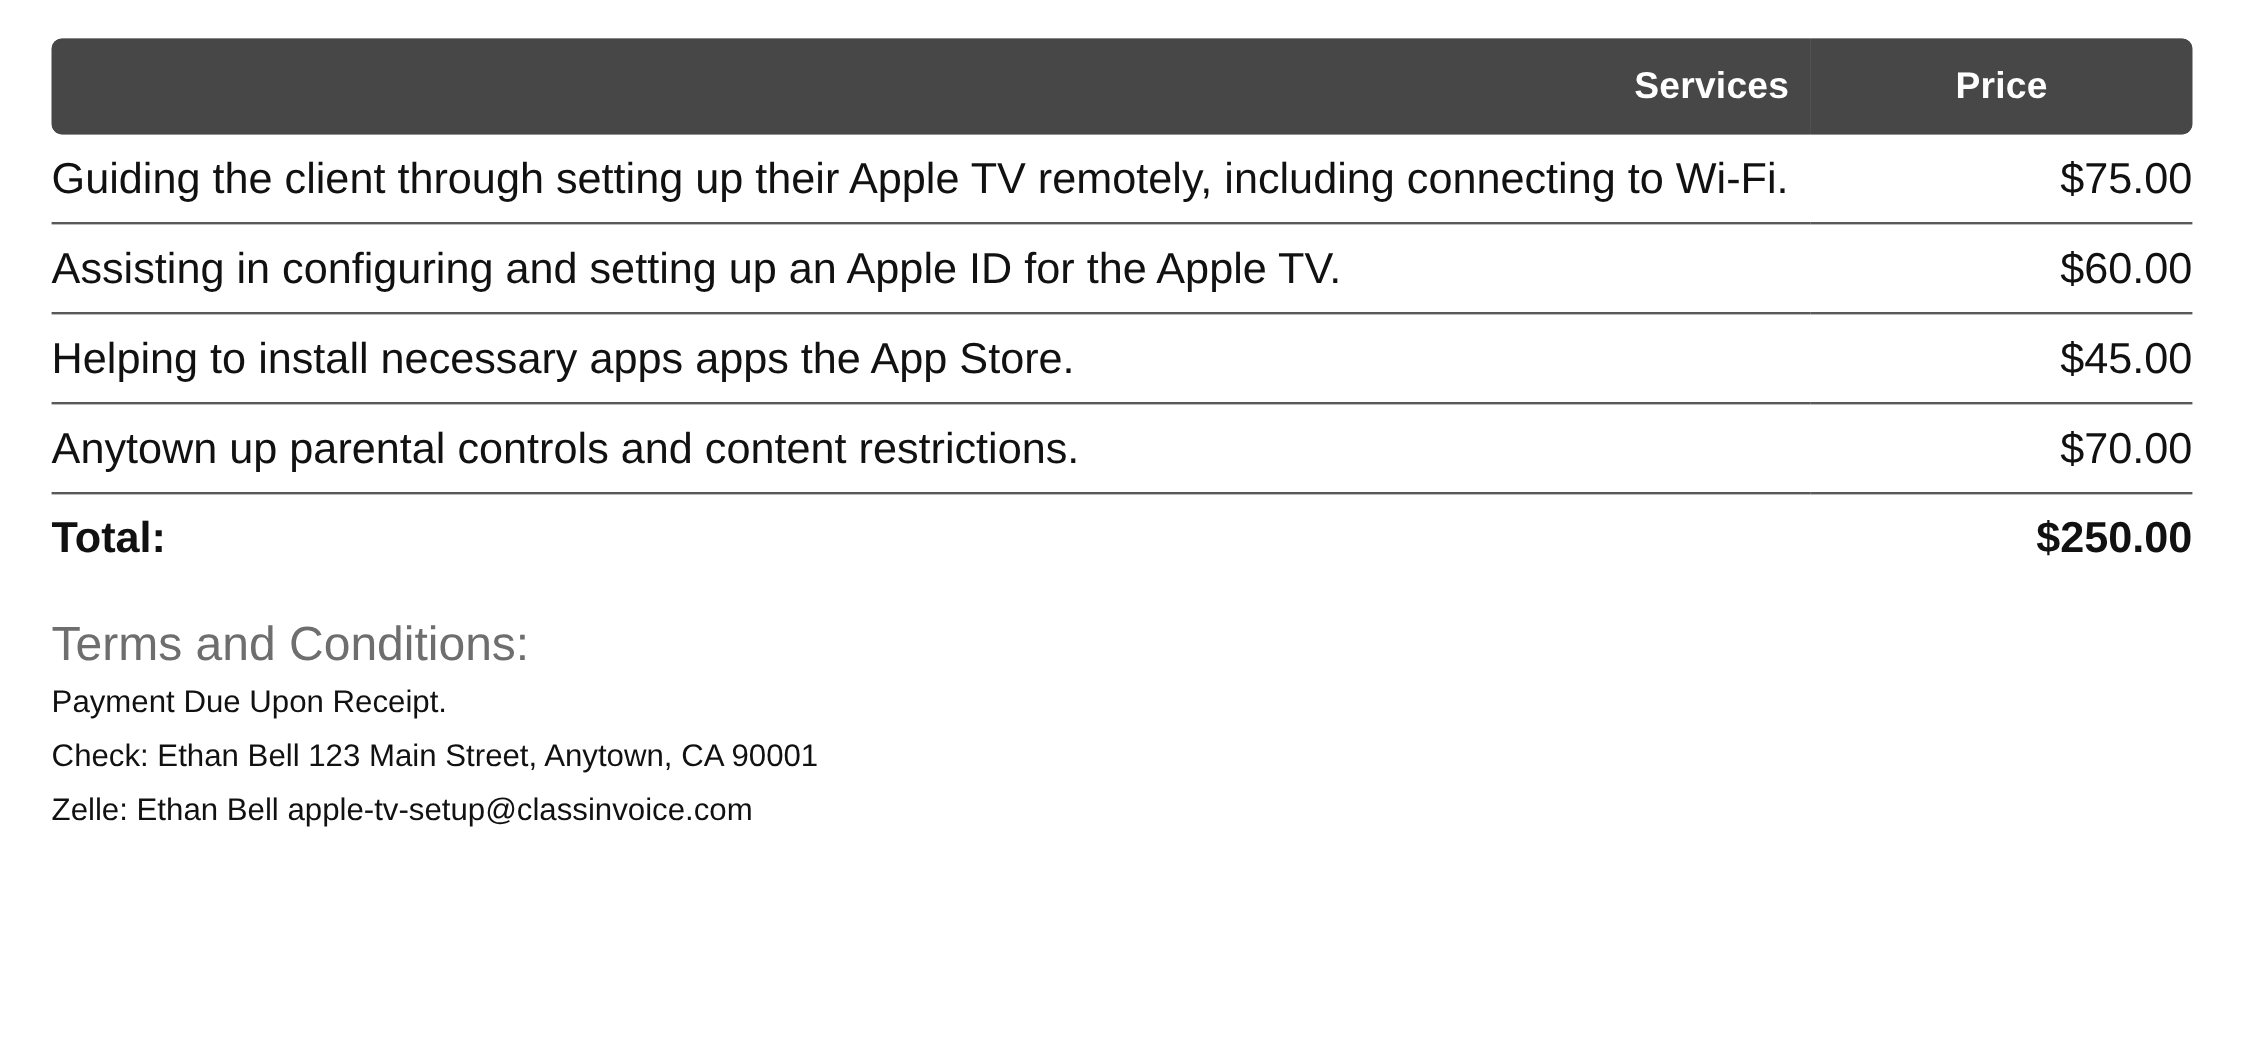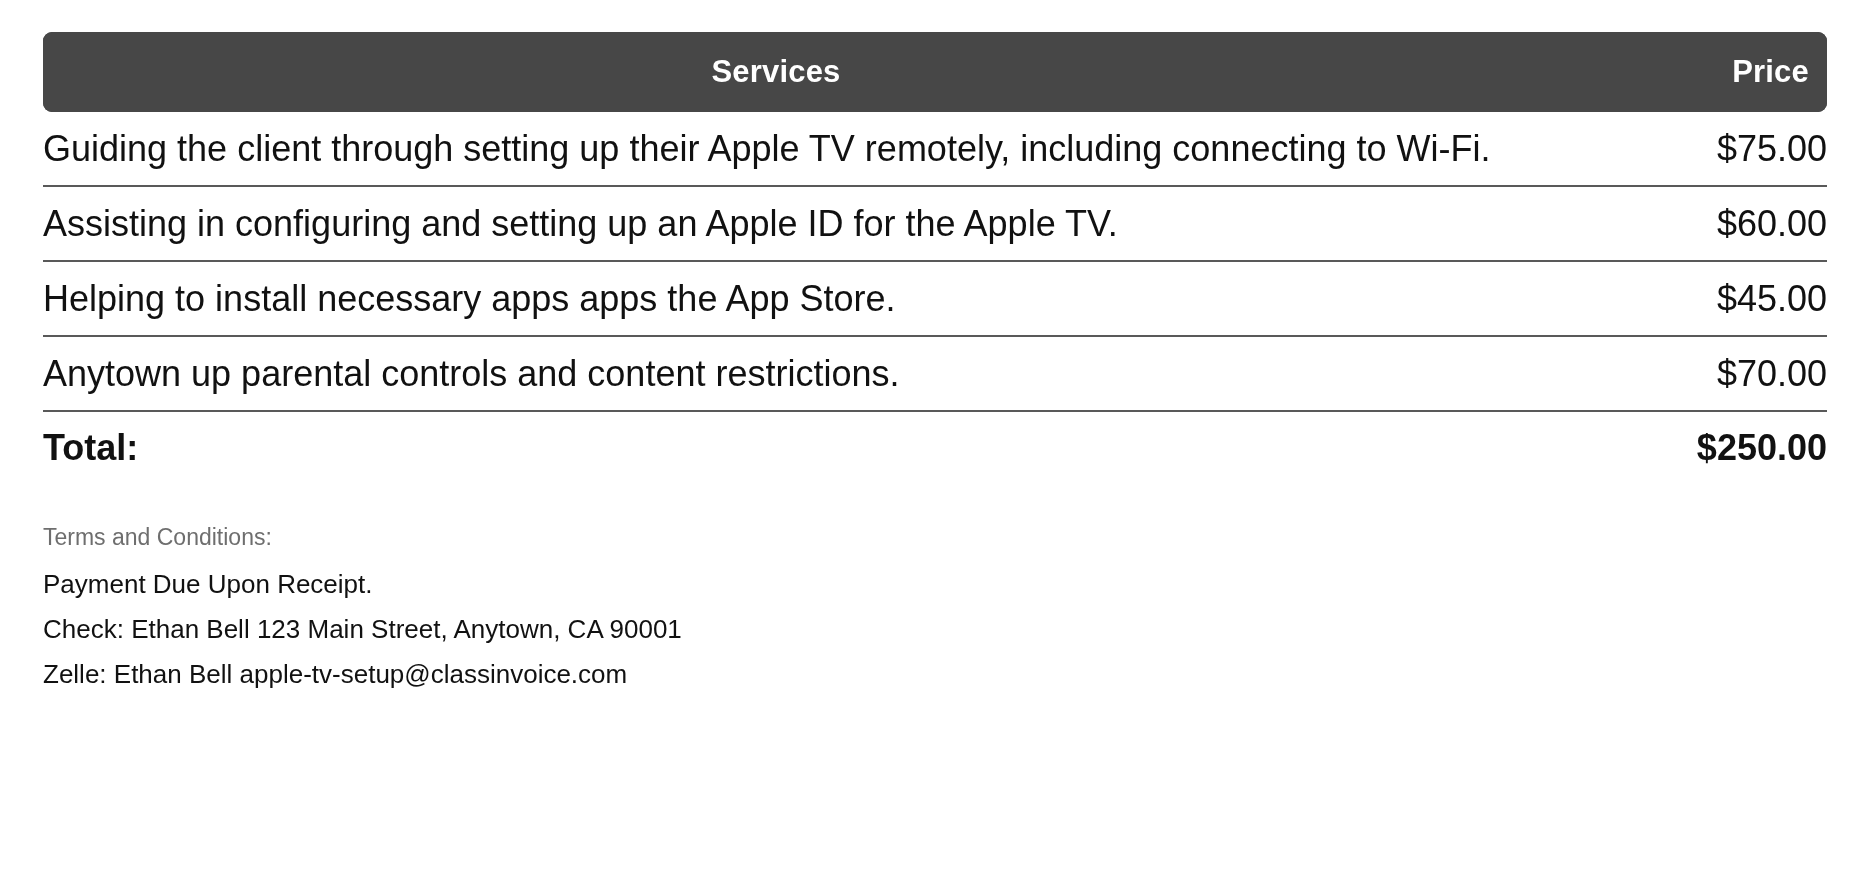--- a/index.html
+++ b/index.html
@@ -39,28 +39,28 @@
     background: #474747;
     color: #ffffff;
     font-size: 31px;
     font-weight: bold;
     height: 80px;
     padding: 0 18px;
     letter-spacing: 0.2px;
   }
 
   th.col-services {
-    text-align: center;
+    text-align: right;
     border-top-left-radius: 9px;
     border-bottom-left-radius: 9px;
     width: 1430px;
   }
 
   th.col-price {
-    text-align: right;
+    text-align: center;
     border-top-right-radius: 9px;
     border-bottom-right-radius: 9px;
   }
 
   .services-table tbody td {
     font-size: 36px;
     color: #111111;
     padding: 0;
     height: 73px;
     vertical-align: middle;
@@ -96,21 +96,21 @@
     font-size: 32px;
   }
 
   
   .terms {
     margin-top: 30px;
     padding-left: 0px;
   }
 
   .terms-title {
-    font-size: 23px;
+    font-size: 40px;
     color: #6e6e6e;
     line-height: 46px;
     margin-bottom: 2px;
   }
 
   .terms-line {
     font-size: 26px;
     color: #111111;
     line-height: 45px;
     white-space: nowrap;

